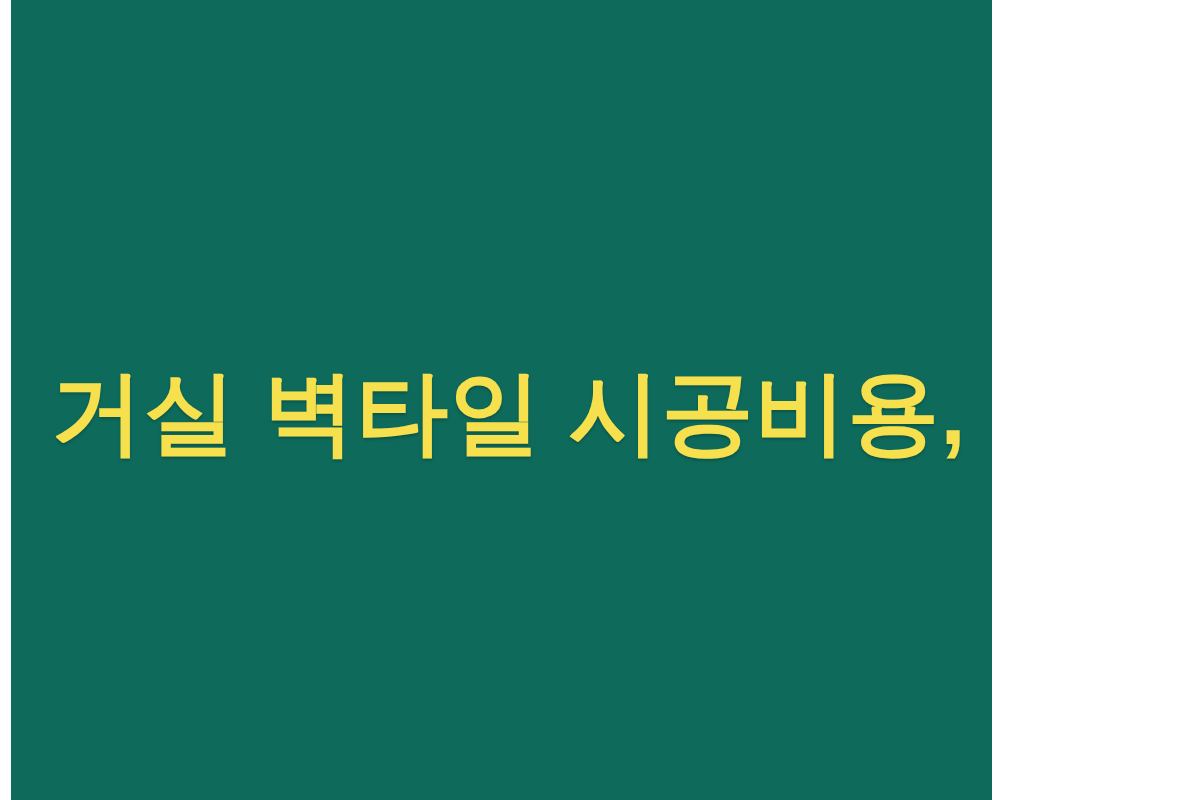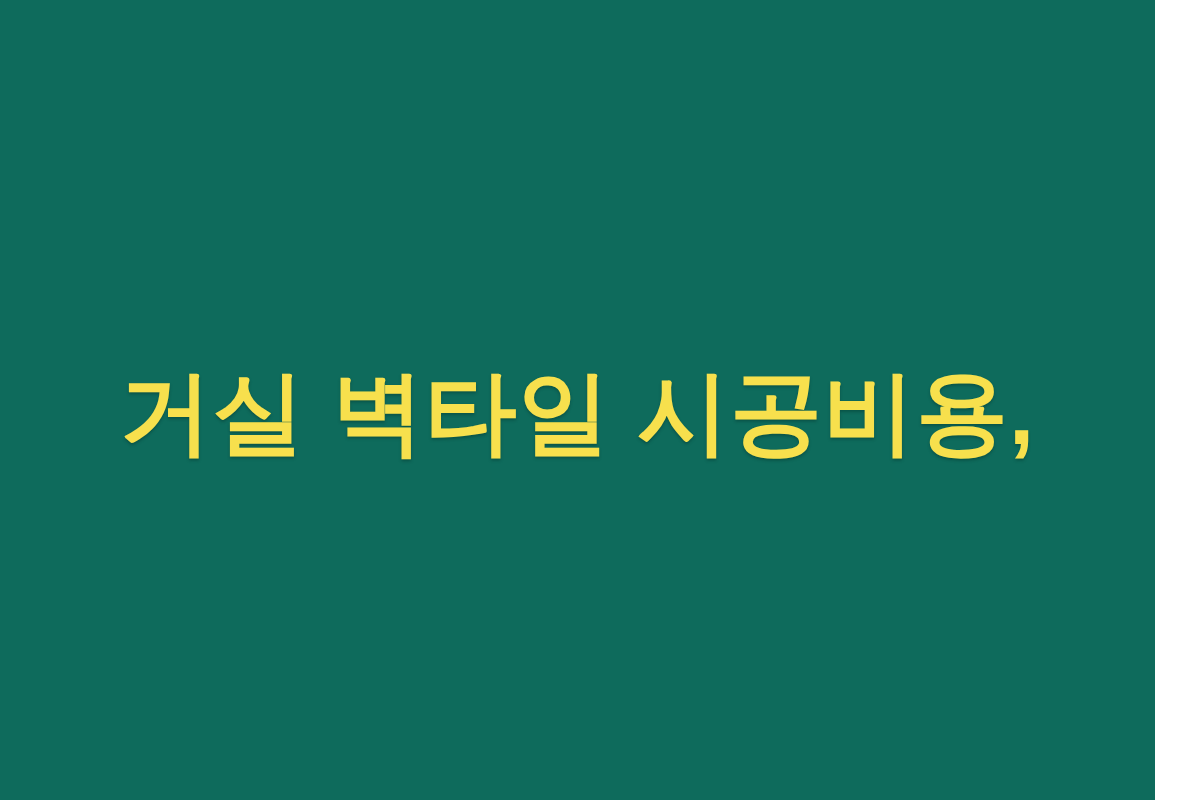--- a/index.html
+++ b/index.html
@@ -9,27 +9,28 @@
   }
   body {
     width: 1200px;
     height: 800px;
     overflow: hidden;
     font-family: "Liberation Sans", "DejaVu Sans", sans-serif;
   }
 
   #thumbnail-card {
     position: relative;
-    width: 1155px;
+    width: 981px;
     height: 800px;
     background: #0e6b5c;
     display: flex;
     align-items: center;
     justify-content: center;
     box-sizing: border-box;
+    margin-left: 11px;
   }
 
   #title-block {
     width: 100%;
     padding: 0 40px;
     box-sizing: border-box;
     text-align: center;
     
     transform: translateY(12px);
   }

